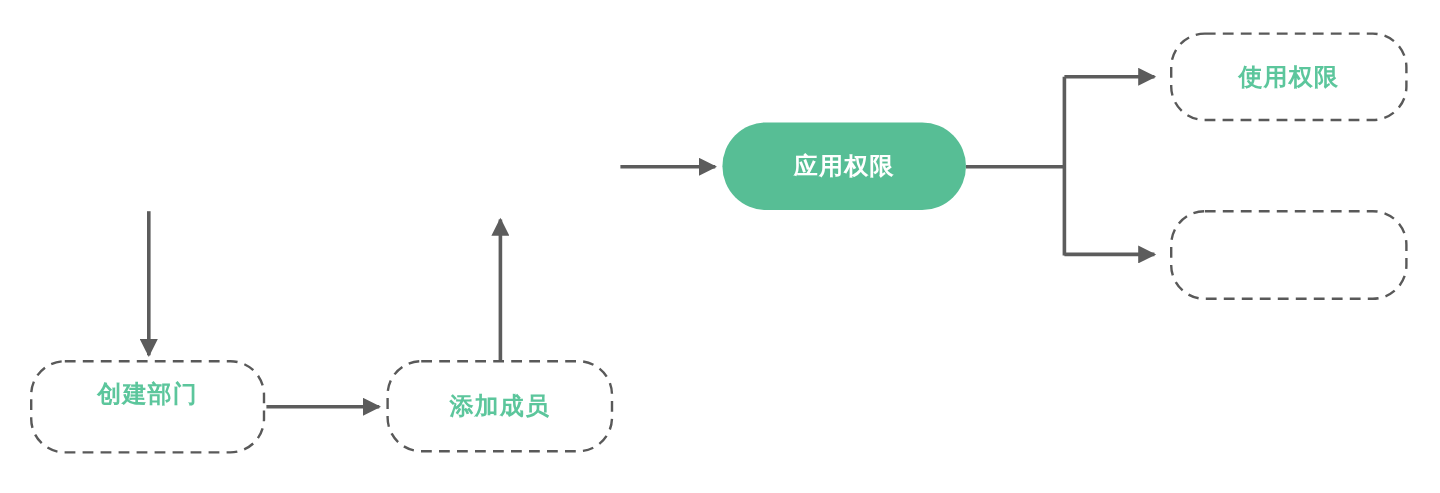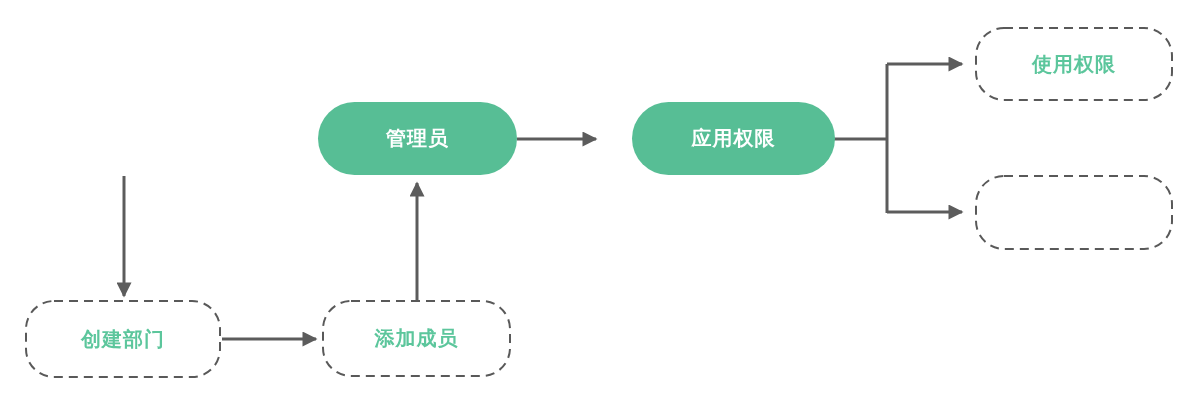--- a/index.html
+++ b/index.html
@@ -77,29 +77,26 @@
     <path class="edge" marker-end="url(#arrow)" d="M887,64 L962,64"></path>
     <path class="edge" marker-end="url(#arrow)" d="M887,212 L962,212"></path>
 
     <rect class="dashed-rect" x="26" y="301" width="194" height="76" rx="28"></rect>
     <rect class="dashed-rect" x="323" y="301" width="187" height="75" rx="28"></rect>
     <rect class="dashed-rect" x="976" y="28" width="196" height="72" rx="28"></rect>
     <rect class="dashed-rect" x="976" y="176" width="196" height="73" rx="28"></rect>
   </svg>
 
 
-  <div class="node solid" style="left:318px; top:102px; width:199px; height:73px;">
-    <span>管理员</span>
-  </div>
 
-  <div class="node solid" style="left:632px; top:102px; width:203px; height:73px;justify-content:center;">
+  <div class="node solid" style="left:602px; top:102px; width:203px; height:73px;justify-content:center;">
     <span>应用权限</span>
   </div>
 
-  <div class="node dashed" style="left:26px; top:301px; width:194px; height:76px;font-family:Liberation Serif, serif;">
+  <div class="node dashed" style="left:26px; top:290px; width:194px; height:76px;font-family:Liberation Serif, serif;">
     <span>创建部门</span>
   </div>
 
   <div class="node dashed" style="left:323px; top:301px; width:187px; height:75px;">
     <span>添加成员</span>
   </div>
 
   <div class="node dashed" style="left:976px; top:28px; width:196px; height:72px;">
     <span>使用权限</span>
   </div>

